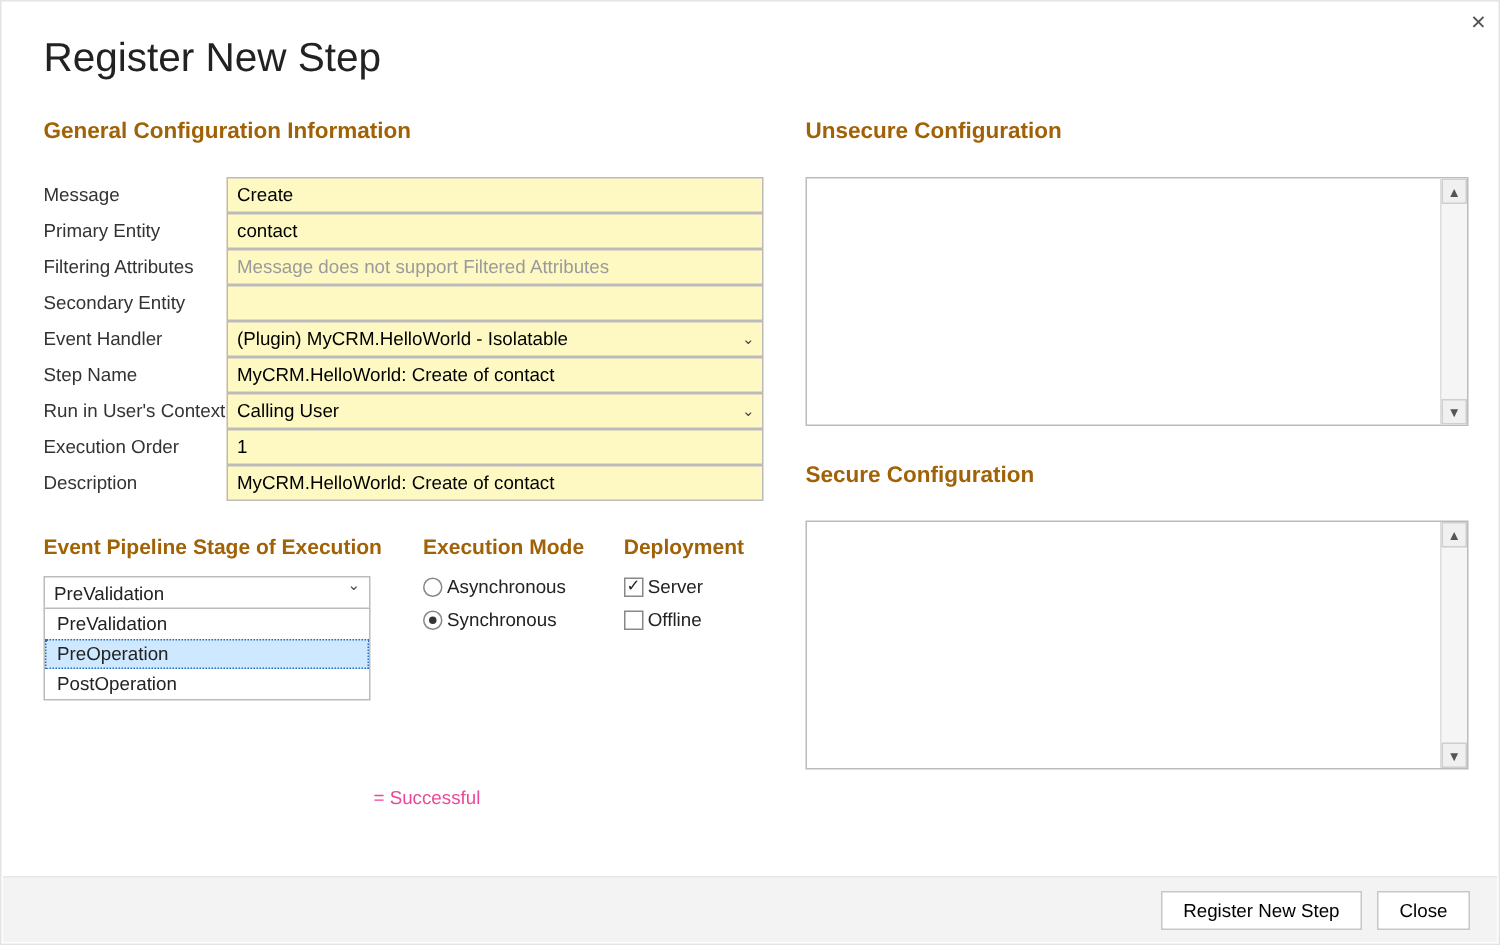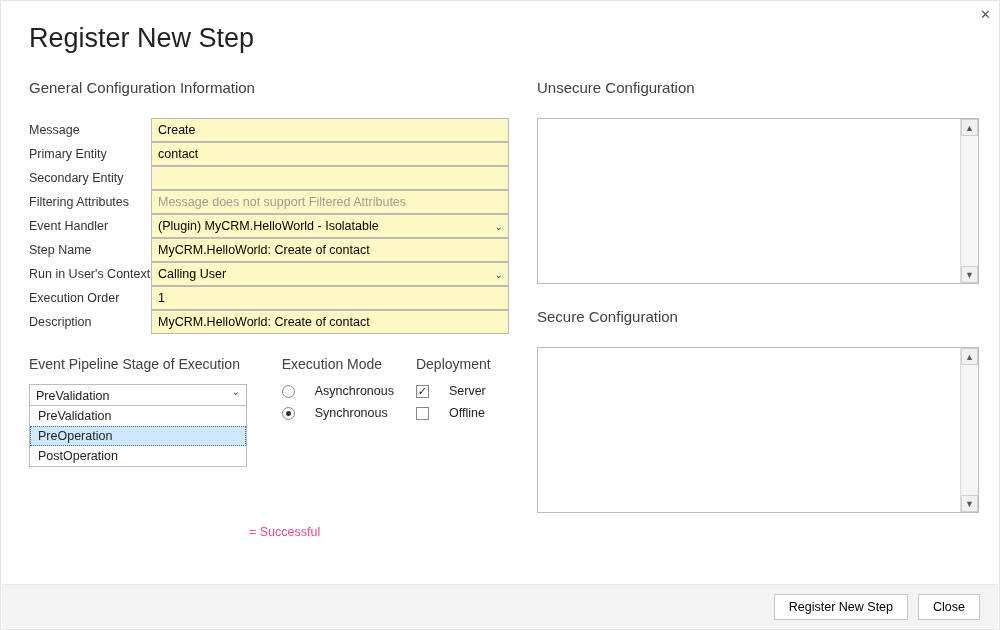--- a/index.html
+++ b/index.html
@@ -32,22 +32,22 @@
   .title {
     position: absolute;
     left: 28px;
     top: 22px;
     font-size: 27px;
     font-weight: 300;
     color: #222;
   }
   .section-head {
     font-size: 15px;
-    font-weight: 400;
-    color: #404040;
+    font-weight: 700;
+    color: #a16207;
   }
   
   .left-col {
     position: absolute;
     left: 28px;
     top: 78px;
     width: 480px;
   }
   .gci-head { margin-bottom: 22px; }
   .form-row {
@@ -127,21 +127,21 @@
   }
   .pipeline-dropdown .opt.hover {
     background: #cde8ff;
     outline: 1px dotted #2a6fb5;
     outline-offset: -1px;
   }
 
   .radio-row, .check-row {
     display: flex;
     align-items: center;
-    gap: 20px;
+    gap: 3px;
     margin-bottom: 8px;
     font-size: 12.5px;
   }
   .radio {
     width: 13px; height: 13px; border: 1px solid #888; border-radius: 50%;
     display: inline-block; position: relative; box-sizing: border-box;
   }
   .radio.checked::after {
     content: ""; position: absolute; left: 3px; top: 3px;
     width: 5px; height: 5px; background: #333; border-radius: 50%;
@@ -238,27 +238,27 @@
       <label>Message</label>
       <input class="text-input" value="Create" style="">
     </div>
 
     <div class="form-row">
       <label>Primary Entity</label>
       <input class="text-input" value="contact" style="">
     </div>
 
     <div class="form-row">
+      <label>Filtering Attributes</label>
+      <input class="text-input" placeholder="Message does not support Filtered Attributes" style="">
+    </div>
+
+    <div class="form-row">
       <label>Secondary Entity</label>
       <input class="text-input" value="" style="">
-    </div>
-
-    <div class="form-row">
-      <label>Filtering Attributes</label>
-      <input class="text-input" placeholder="Message does not support Filtered Attributes" style="">
     </div>
 
     <div class="form-row">
       <label>Event Handler</label>
       <div class="select-wrap">
         <input class="text-input" value="(Plugin) MyCRM.HelloWorld - Isolatable" style="">
         <span class="chev">⌄</span>
       </div>
     </div>
 

